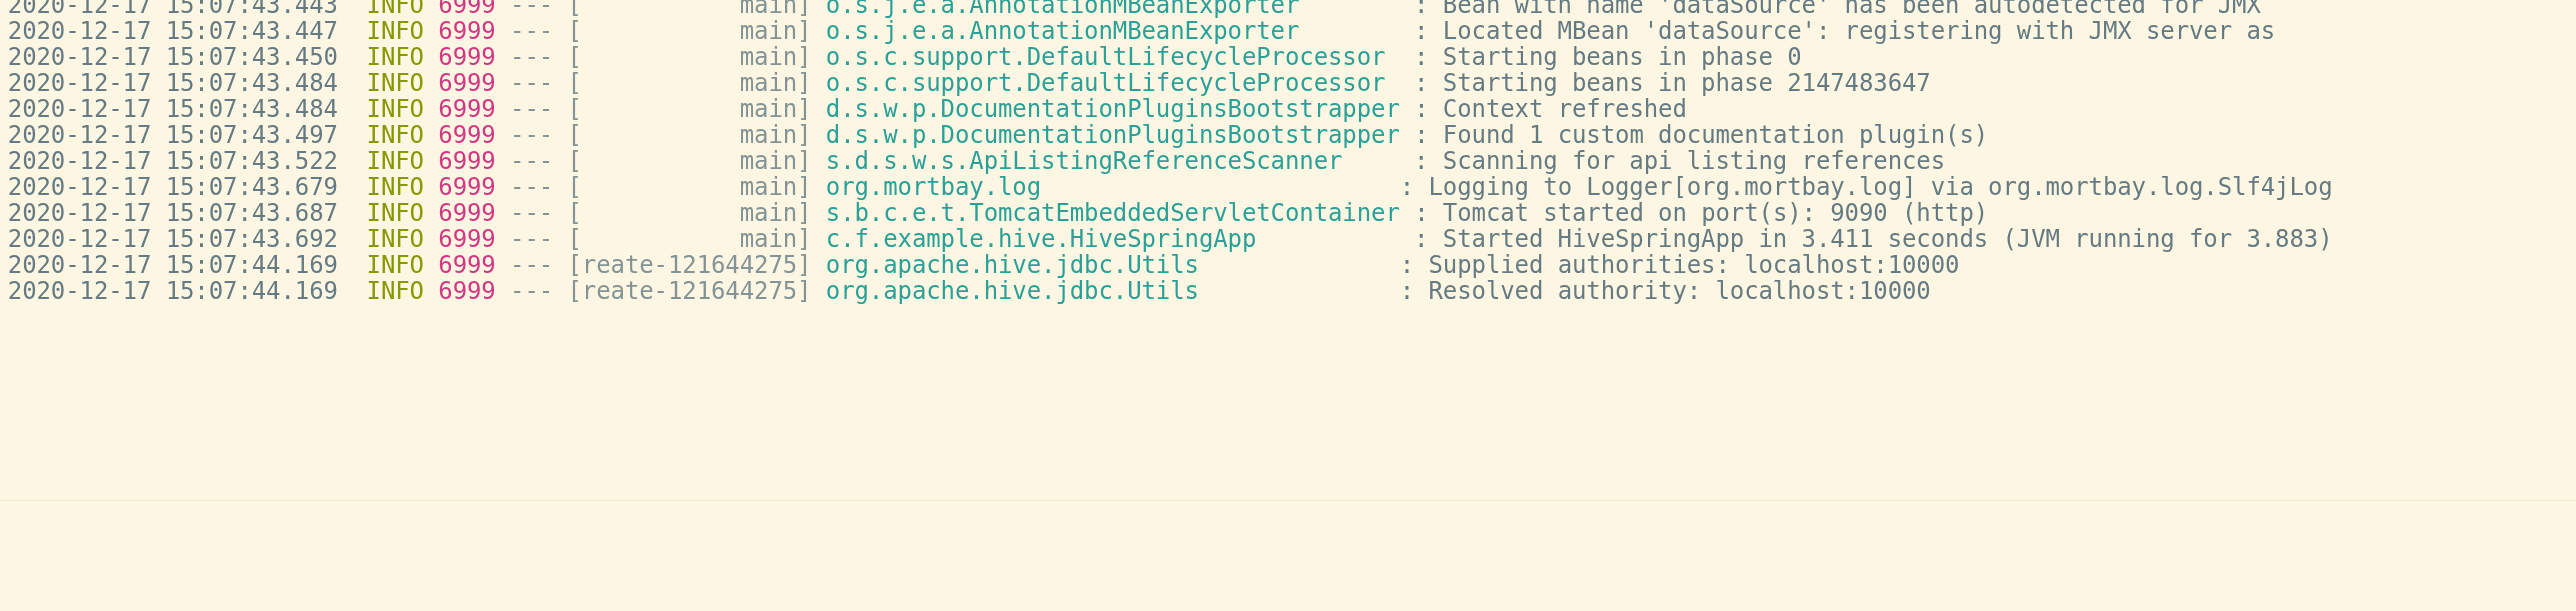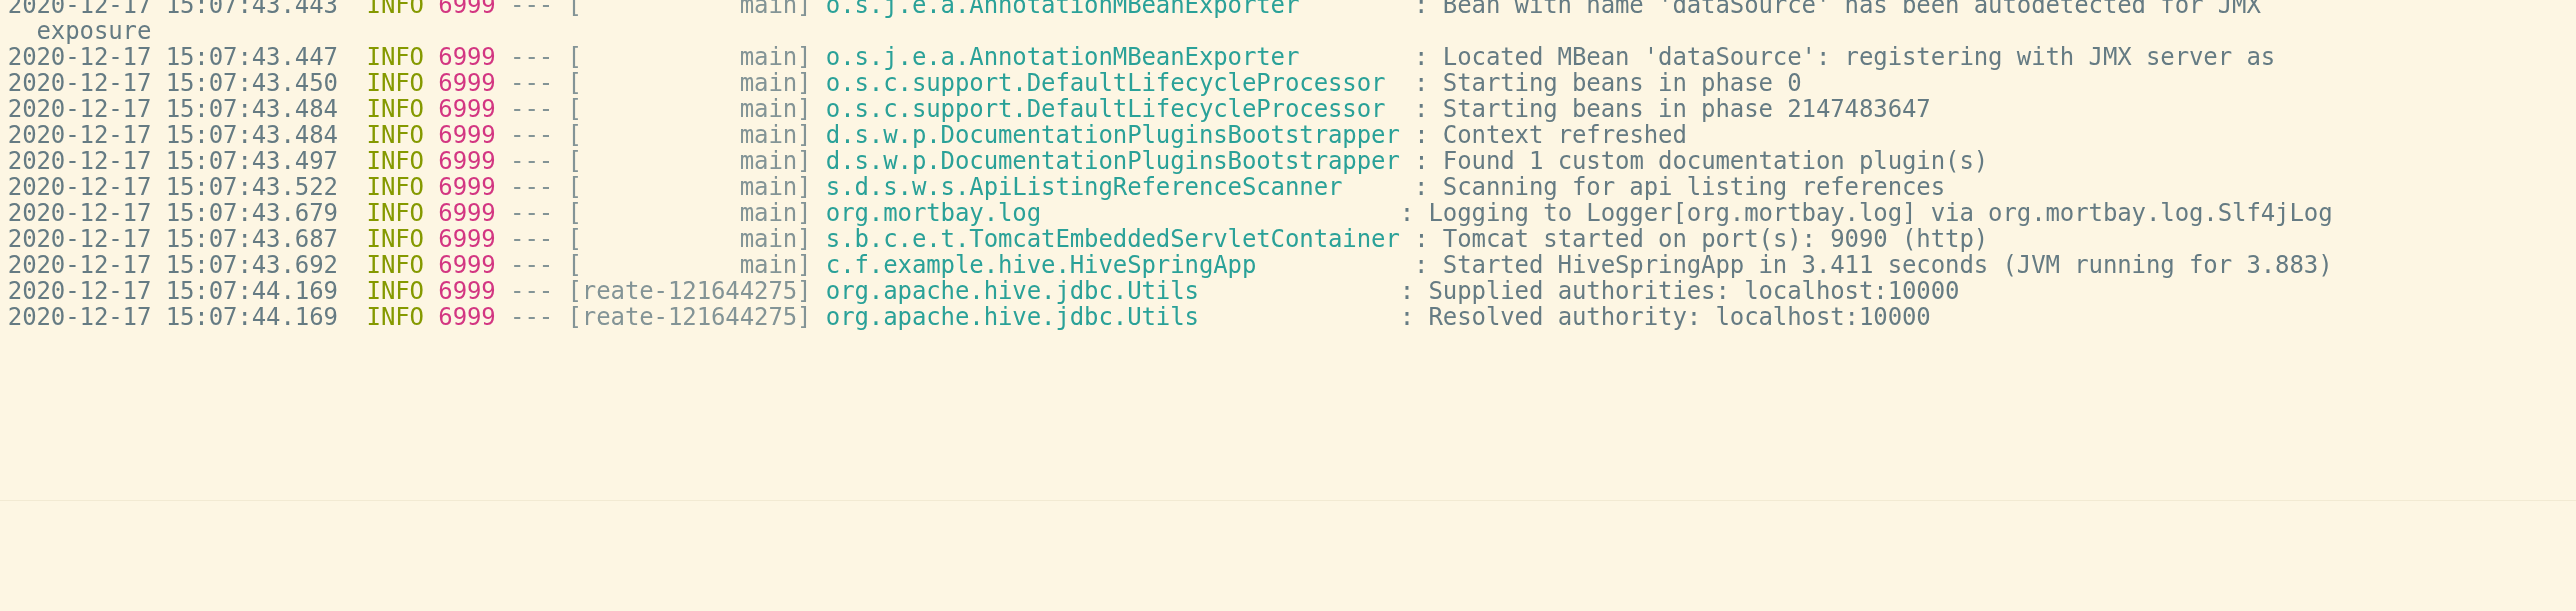--- a/index.html
+++ b/index.html
@@ -68,21 +68,20 @@
     background: #fdf6e3;
     border-top: 1px solid #f2ead3;
   }
 </style>
 </head>
 <body>
 
 <div id="console">
   <div id="log-lines">
       <div class="log-line"><span class="seg ts">2020-12-17 15:07:43.443</span><span class="seg">  </span><span class="seg level">INFO</span><span class="seg"> </span><span class="seg pid">6999</span><span class="seg"> </span><span class="seg dashes">---</span><span class="seg"> </span><span class="seg thread">[           main]</span><span class="seg"> </span><span class="seg logger">o.s.j.e.a.AnnotationMBeanExporter</span><span class="seg colon">        : </span><span class="seg msg">Bean with name 'dataSource' has been autodetected for JMX</span></div>
-      <div class="log-line wrapped"><span class="seg cont">  exposure</span></div>
       <div class="log-line"><span class="seg ts">2020-12-17 15:07:43.447</span><span class="seg">  </span><span class="seg level">INFO</span><span class="seg"> </span><span class="seg pid">6999</span><span class="seg"> </span><span class="seg dashes">---</span><span class="seg"> </span><span class="seg thread">[           main]</span><span class="seg"> </span><span class="seg logger">o.s.j.e.a.AnnotationMBeanExporter</span><span class="seg colon">        : </span><span class="seg msg">Located MBean 'dataSource': registering with JMX server as</span></div>
       <div class="log-line"><span class="seg ts">2020-12-17 15:07:43.450</span><span class="seg">  </span><span class="seg level">INFO</span><span class="seg"> </span><span class="seg pid">6999</span><span class="seg"> </span><span class="seg dashes">---</span><span class="seg"> </span><span class="seg thread">[           main]</span><span class="seg"> </span><span class="seg logger">o.s.c.support.DefaultLifecycleProcessor</span><span class="seg colon">  : </span><span class="seg msg">Starting beans in phase 0</span></div>
       <div class="log-line"><span class="seg ts">2020-12-17 15:07:43.484</span><span class="seg">  </span><span class="seg level">INFO</span><span class="seg"> </span><span class="seg pid">6999</span><span class="seg"> </span><span class="seg dashes">---</span><span class="seg"> </span><span class="seg thread">[           main]</span><span class="seg"> </span><span class="seg logger">o.s.c.support.DefaultLifecycleProcessor</span><span class="seg colon">  : </span><span class="seg msg">Starting beans in phase 2147483647</span></div>
       <div class="log-line"><span class="seg ts">2020-12-17 15:07:43.484</span><span class="seg">  </span><span class="seg level">INFO</span><span class="seg"> </span><span class="seg pid">6999</span><span class="seg"> </span><span class="seg dashes">---</span><span class="seg"> </span><span class="seg thread">[           main]</span><span class="seg"> </span><span class="seg logger">d.s.w.p.DocumentationPluginsBootstrapper</span><span class="seg colon"> : </span><span class="seg msg">Context refreshed</span></div>
       <div class="log-line"><span class="seg ts">2020-12-17 15:07:43.497</span><span class="seg">  </span><span class="seg level">INFO</span><span class="seg"> </span><span class="seg pid">6999</span><span class="seg"> </span><span class="seg dashes">---</span><span class="seg"> </span><span class="seg thread">[           main]</span><span class="seg"> </span><span class="seg logger">d.s.w.p.DocumentationPluginsBootstrapper</span><span class="seg colon"> : </span><span class="seg msg">Found 1 custom documentation plugin(s)</span></div>
       <div class="log-line"><span class="seg ts">2020-12-17 15:07:43.522</span><span class="seg">  </span><span class="seg level">INFO</span><span class="seg"> </span><span class="seg pid">6999</span><span class="seg"> </span><span class="seg dashes">---</span><span class="seg"> </span><span class="seg thread">[           main]</span><span class="seg"> </span><span class="seg logger">s.d.s.w.s.ApiListingReferenceScanner</span><span class="seg colon">     : </span><span class="seg msg">Scanning for api listing references</span></div>
       <div class="log-line"><span class="seg ts">2020-12-17 15:07:43.679</span><span class="seg">  </span><span class="seg level">INFO</span><span class="seg"> </span><span class="seg pid">6999</span><span class="seg"> </span><span class="seg dashes">---</span><span class="seg"> </span><span class="seg thread">[           main]</span><span class="seg"> </span><span class="seg logger">org.mortbay.log</span><span class="seg colon">                         : </span><span class="seg msg">Logging to Logger[org.mortbay.log] via org.mortbay.log.Slf4jLog</span></div>
       <div class="log-line"><span class="seg ts">2020-12-17 15:07:43.687</span><span class="seg">  </span><span class="seg level">INFO</span><span class="seg"> </span><span class="seg pid">6999</span><span class="seg"> </span><span class="seg dashes">---</span><span class="seg"> </span><span class="seg thread">[           main]</span><span class="seg"> </span><span class="seg logger">s.b.c.e.t.TomcatEmbeddedServletContainer</span><span class="seg colon"> : </span><span class="seg msg">Tomcat started on port(s): 9090 (http)</span></div>
       <div class="log-line"><span class="seg ts">2020-12-17 15:07:43.692</span><span class="seg">  </span><span class="seg level">INFO</span><span class="seg"> </span><span class="seg pid">6999</span><span class="seg"> </span><span class="seg dashes">---</span><span class="seg"> </span><span class="seg thread">[           main]</span><span class="seg"> </span><span class="seg logger">c.f.example.hive.HiveSpringApp</span><span class="seg colon">           : </span><span class="seg msg">Started HiveSpringApp in 3.411 seconds (JVM running for 3.883)</span></div>
       <div class="log-line"><span class="seg ts">2020-12-17 15:07:44.169</span><span class="seg">  </span><span class="seg level">INFO</span><span class="seg"> </span><span class="seg pid">6999</span><span class="seg"> </span><span class="seg dashes">---</span><span class="seg"> </span><span class="seg thread">[reate-121644275]</span><span class="seg"> </span><span class="seg logger">org.apache.hive.jdbc.Utils</span><span class="seg colon">              : </span><span class="seg msg">Supplied authorities: localhost:10000</span></div>

